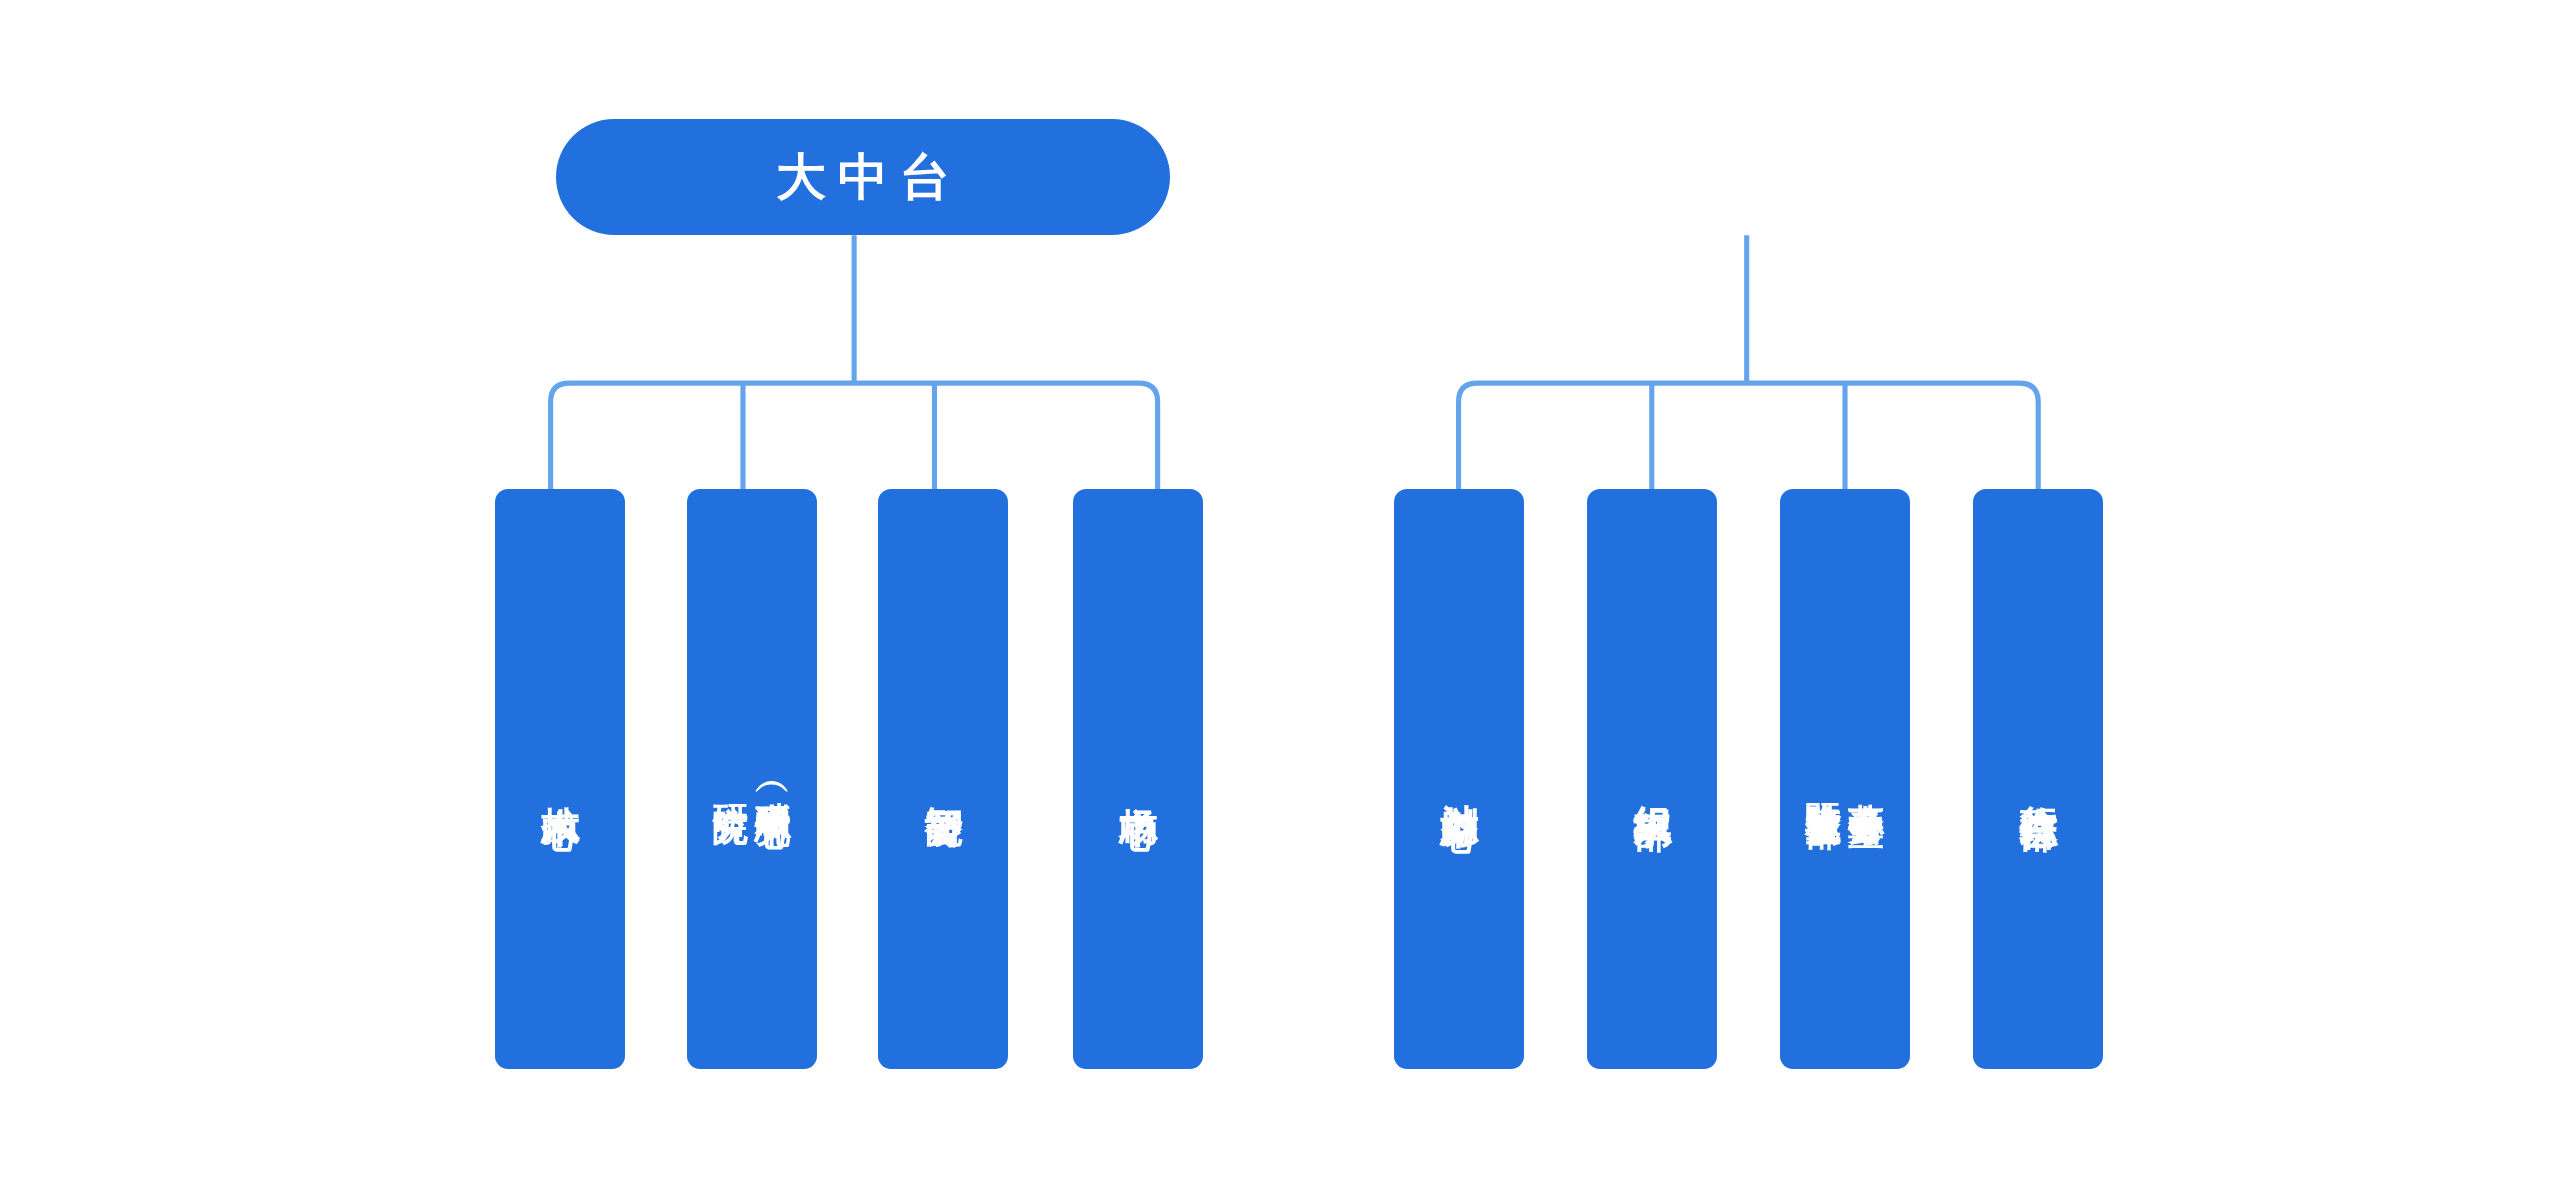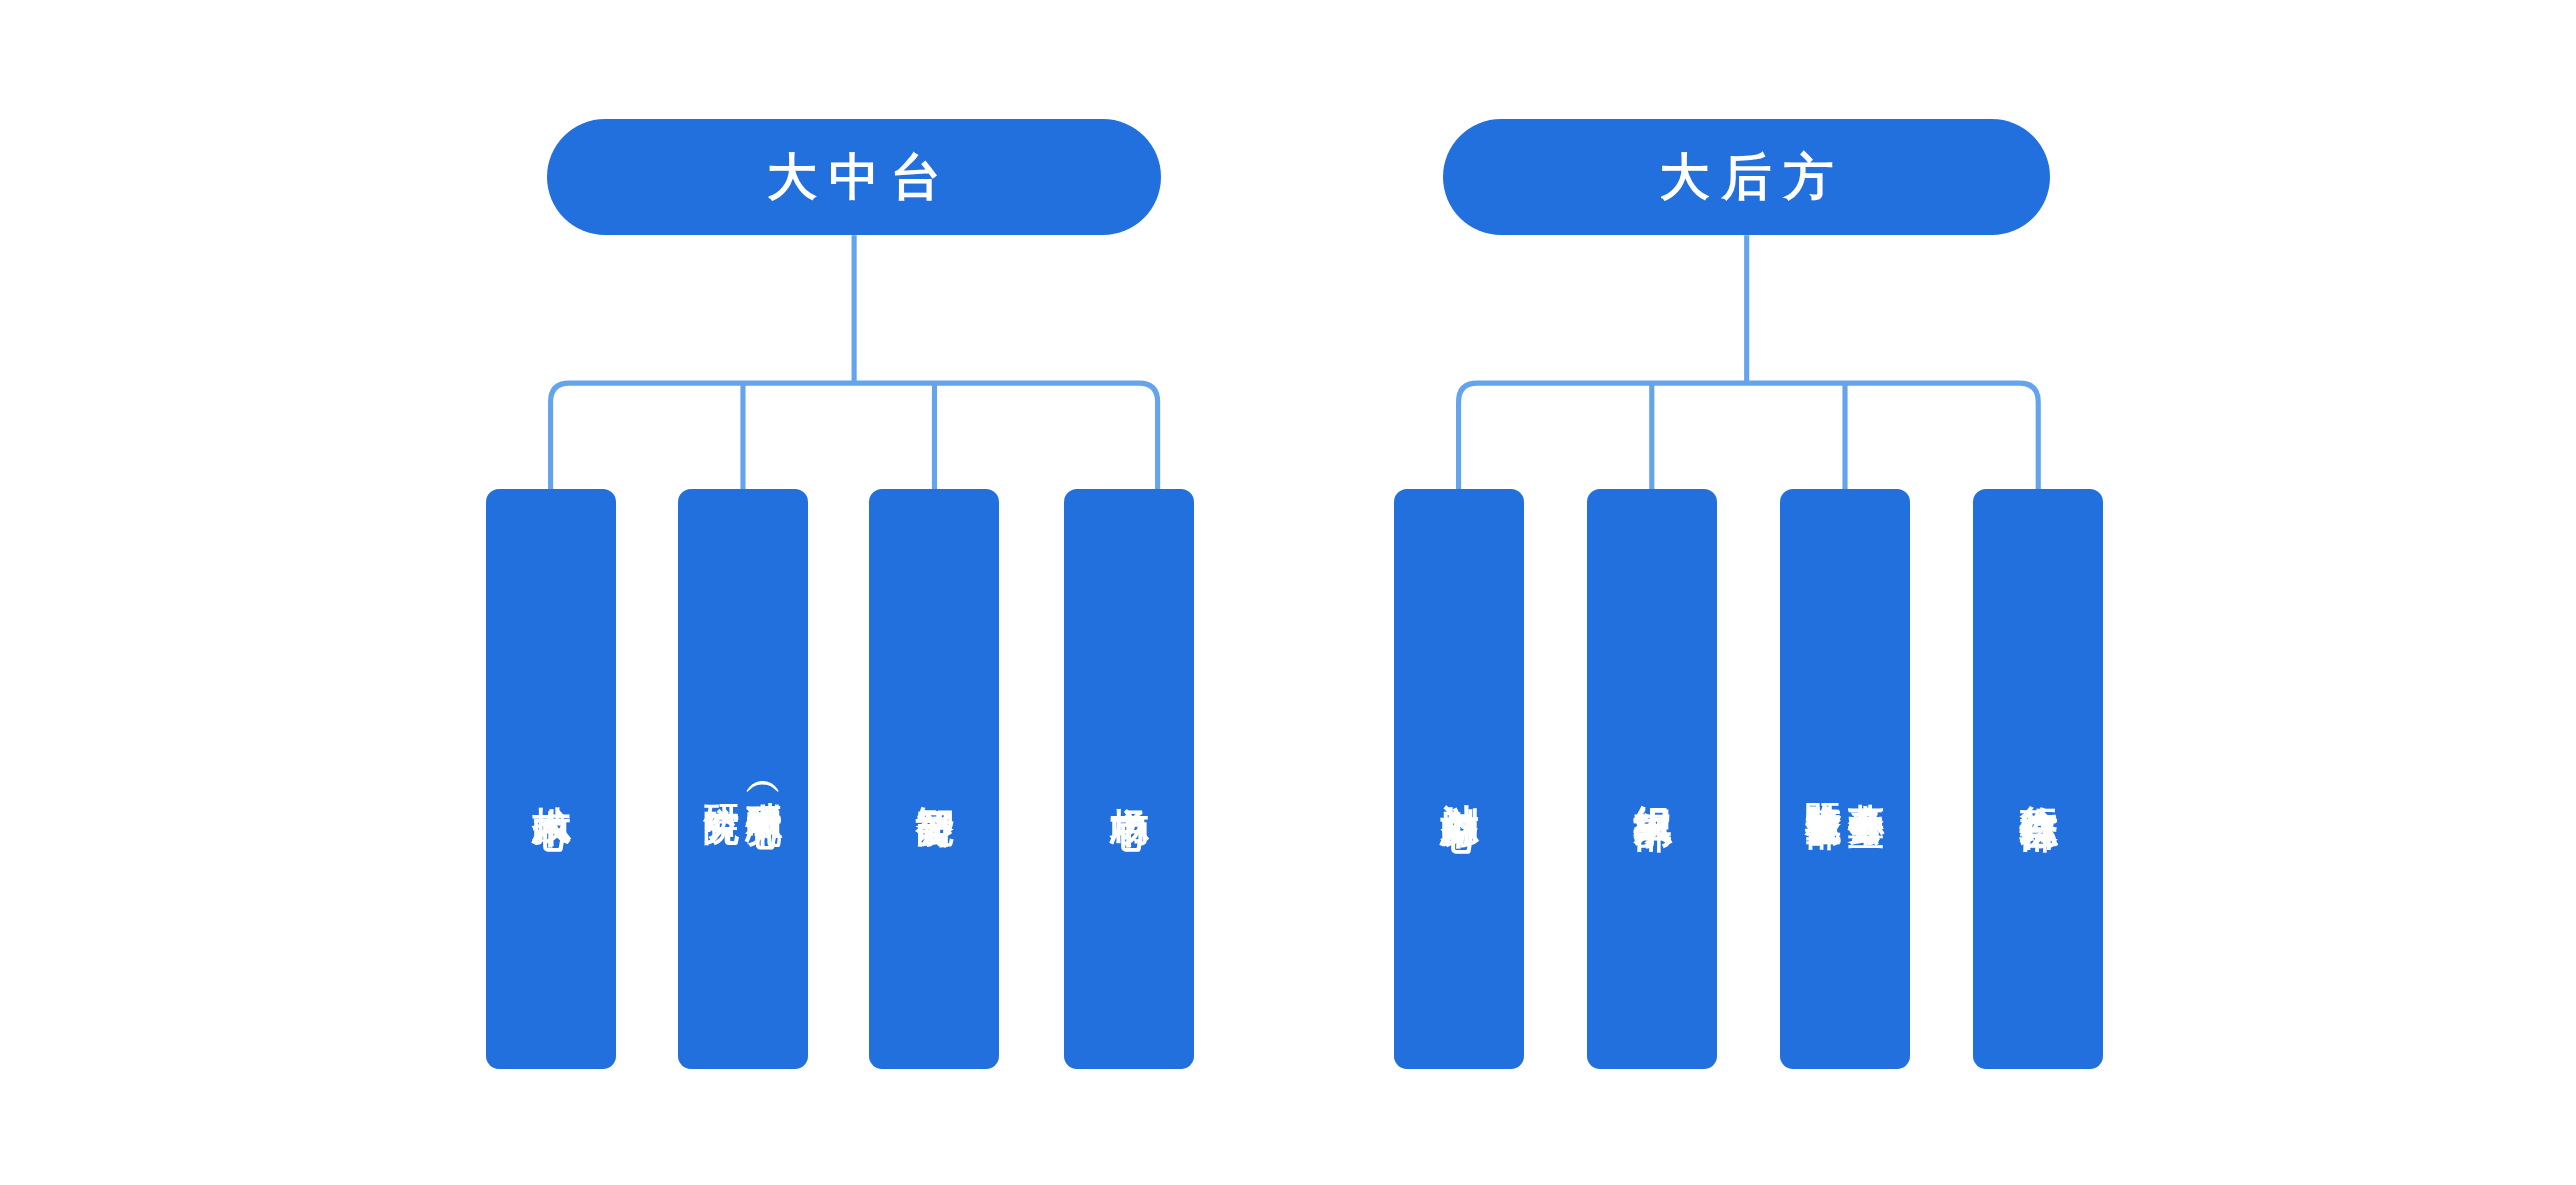--- a/index.html
+++ b/index.html
@@ -33,21 +33,21 @@
     z-index: 1;
   }
 
   
   .tree {
     position: absolute;
     top: 0;
     height: 1186px;
     z-index: 2;
   }
-  #tree-left  { left: 0;    width: 1291px; text-align: right; }
+  #tree-left  { left: 9px;    width: 1291px; text-align: right; }
   #tree-right { left: 1291px; width: 1285px; }
 
   
   .root-node {
     position: absolute;
     height: 116px;
     border-radius: 58px;
     background: #2270de;
     display: flex;
     align-items: center;
@@ -157,23 +157,20 @@
       <span class="v-col">智能公司</span>
     </div>
 
     <div class="child-node" id="node-l4">
       <span class="v-col">市场中心</span>
     </div>
   </div>
 
   <div class="tree" id="tree-right">
 
-    <div class="root-node" id="root-right">
-      <span class="root-label">大后方</span>
-    </div>
 
     <div class="child-node" id="node-r1">
       <span class="v-col">计划财务中心</span>
     </div>
 
     <div class="child-node" id="node-r2">
       <span class="v-col">组织人事部</span>
     </div>
 
     <div class="child-node two-col" id="node-r3">

